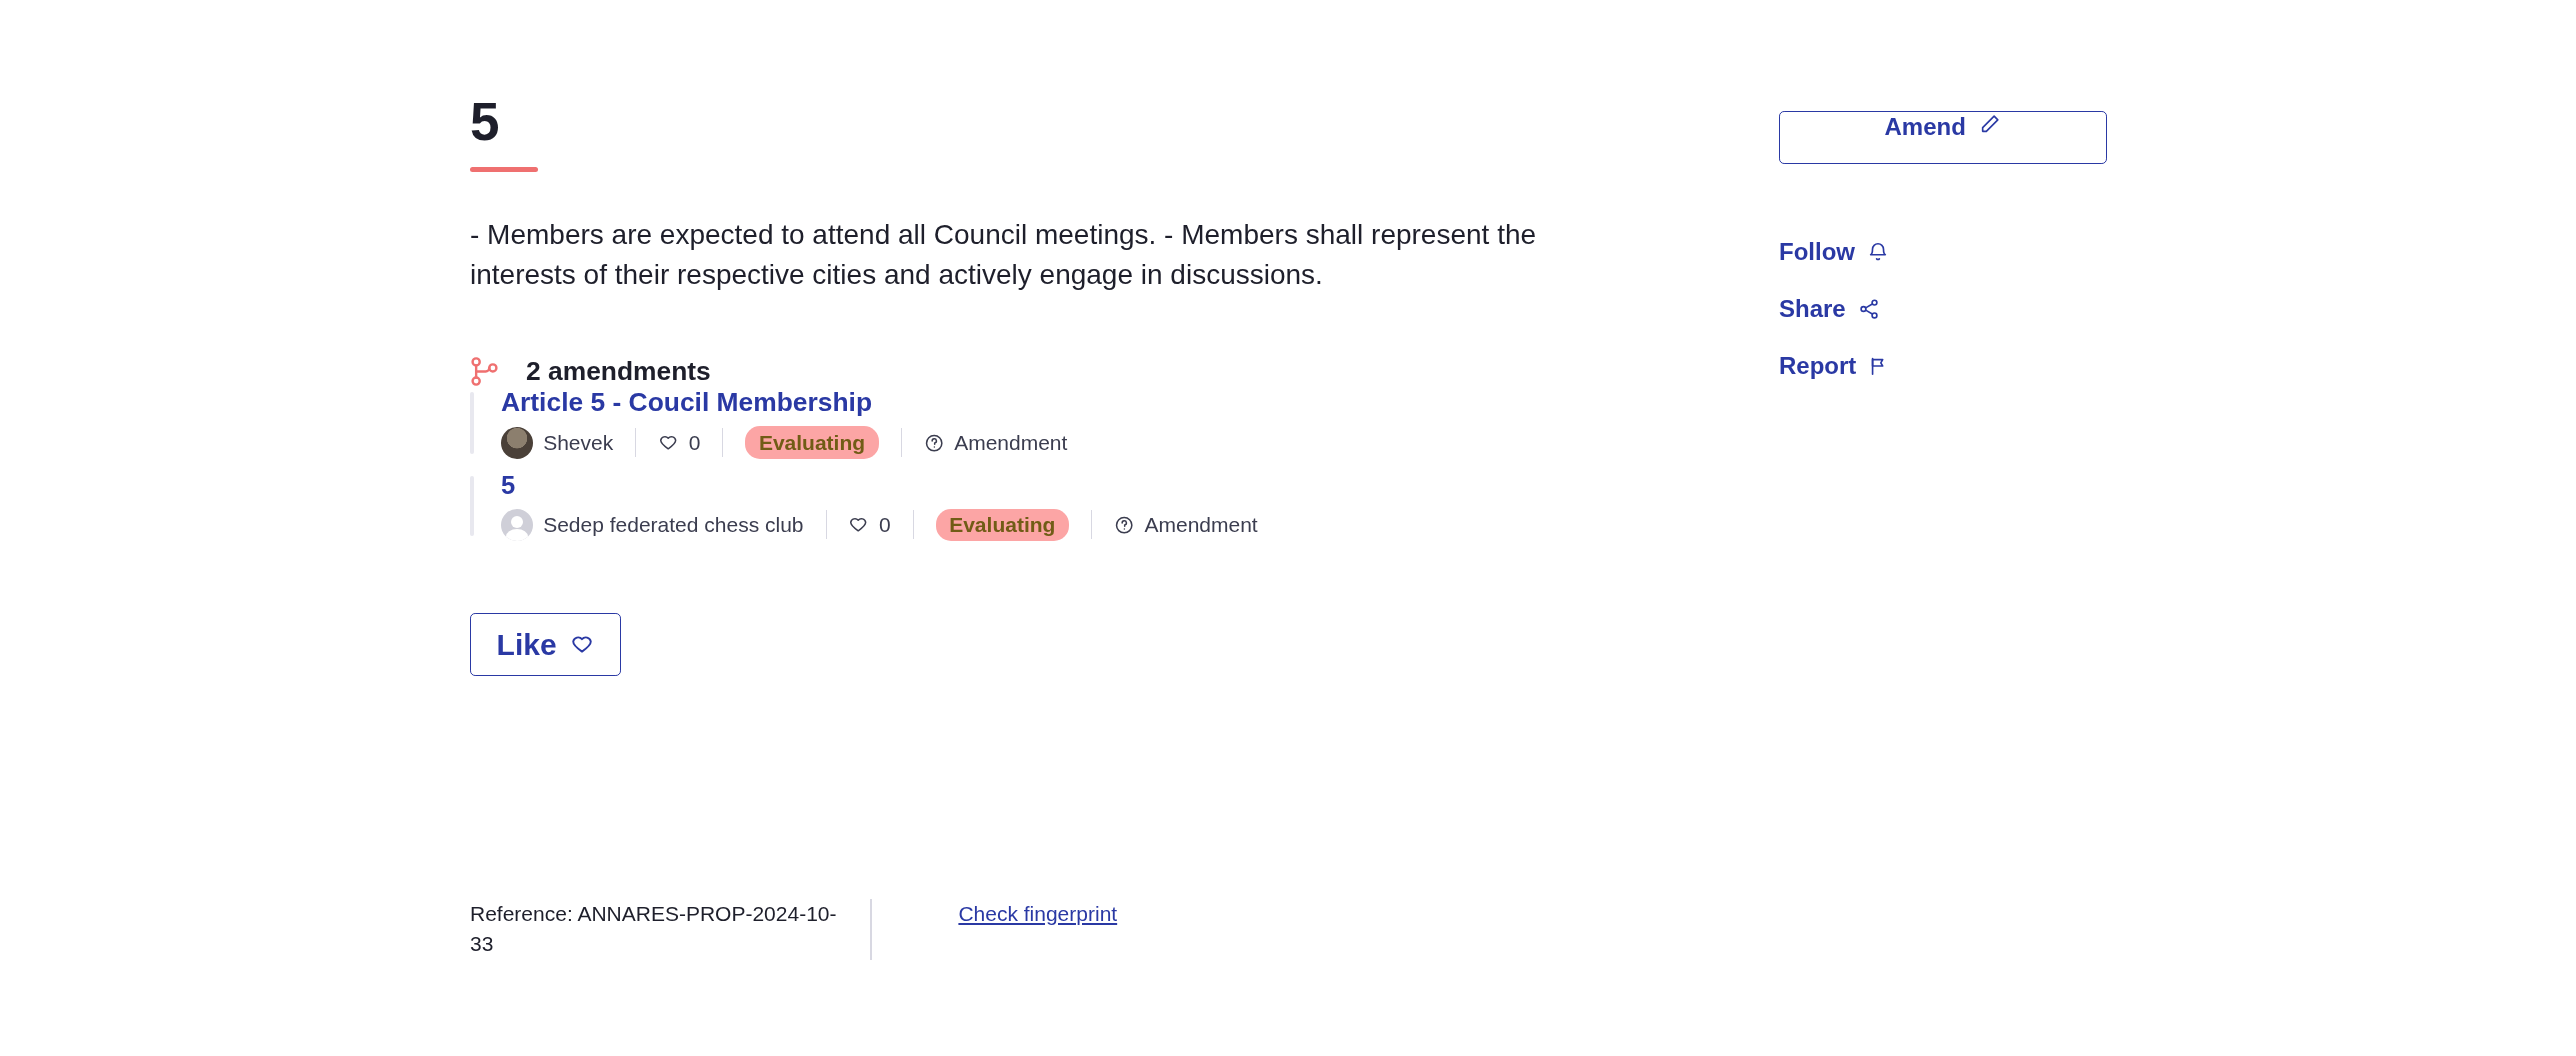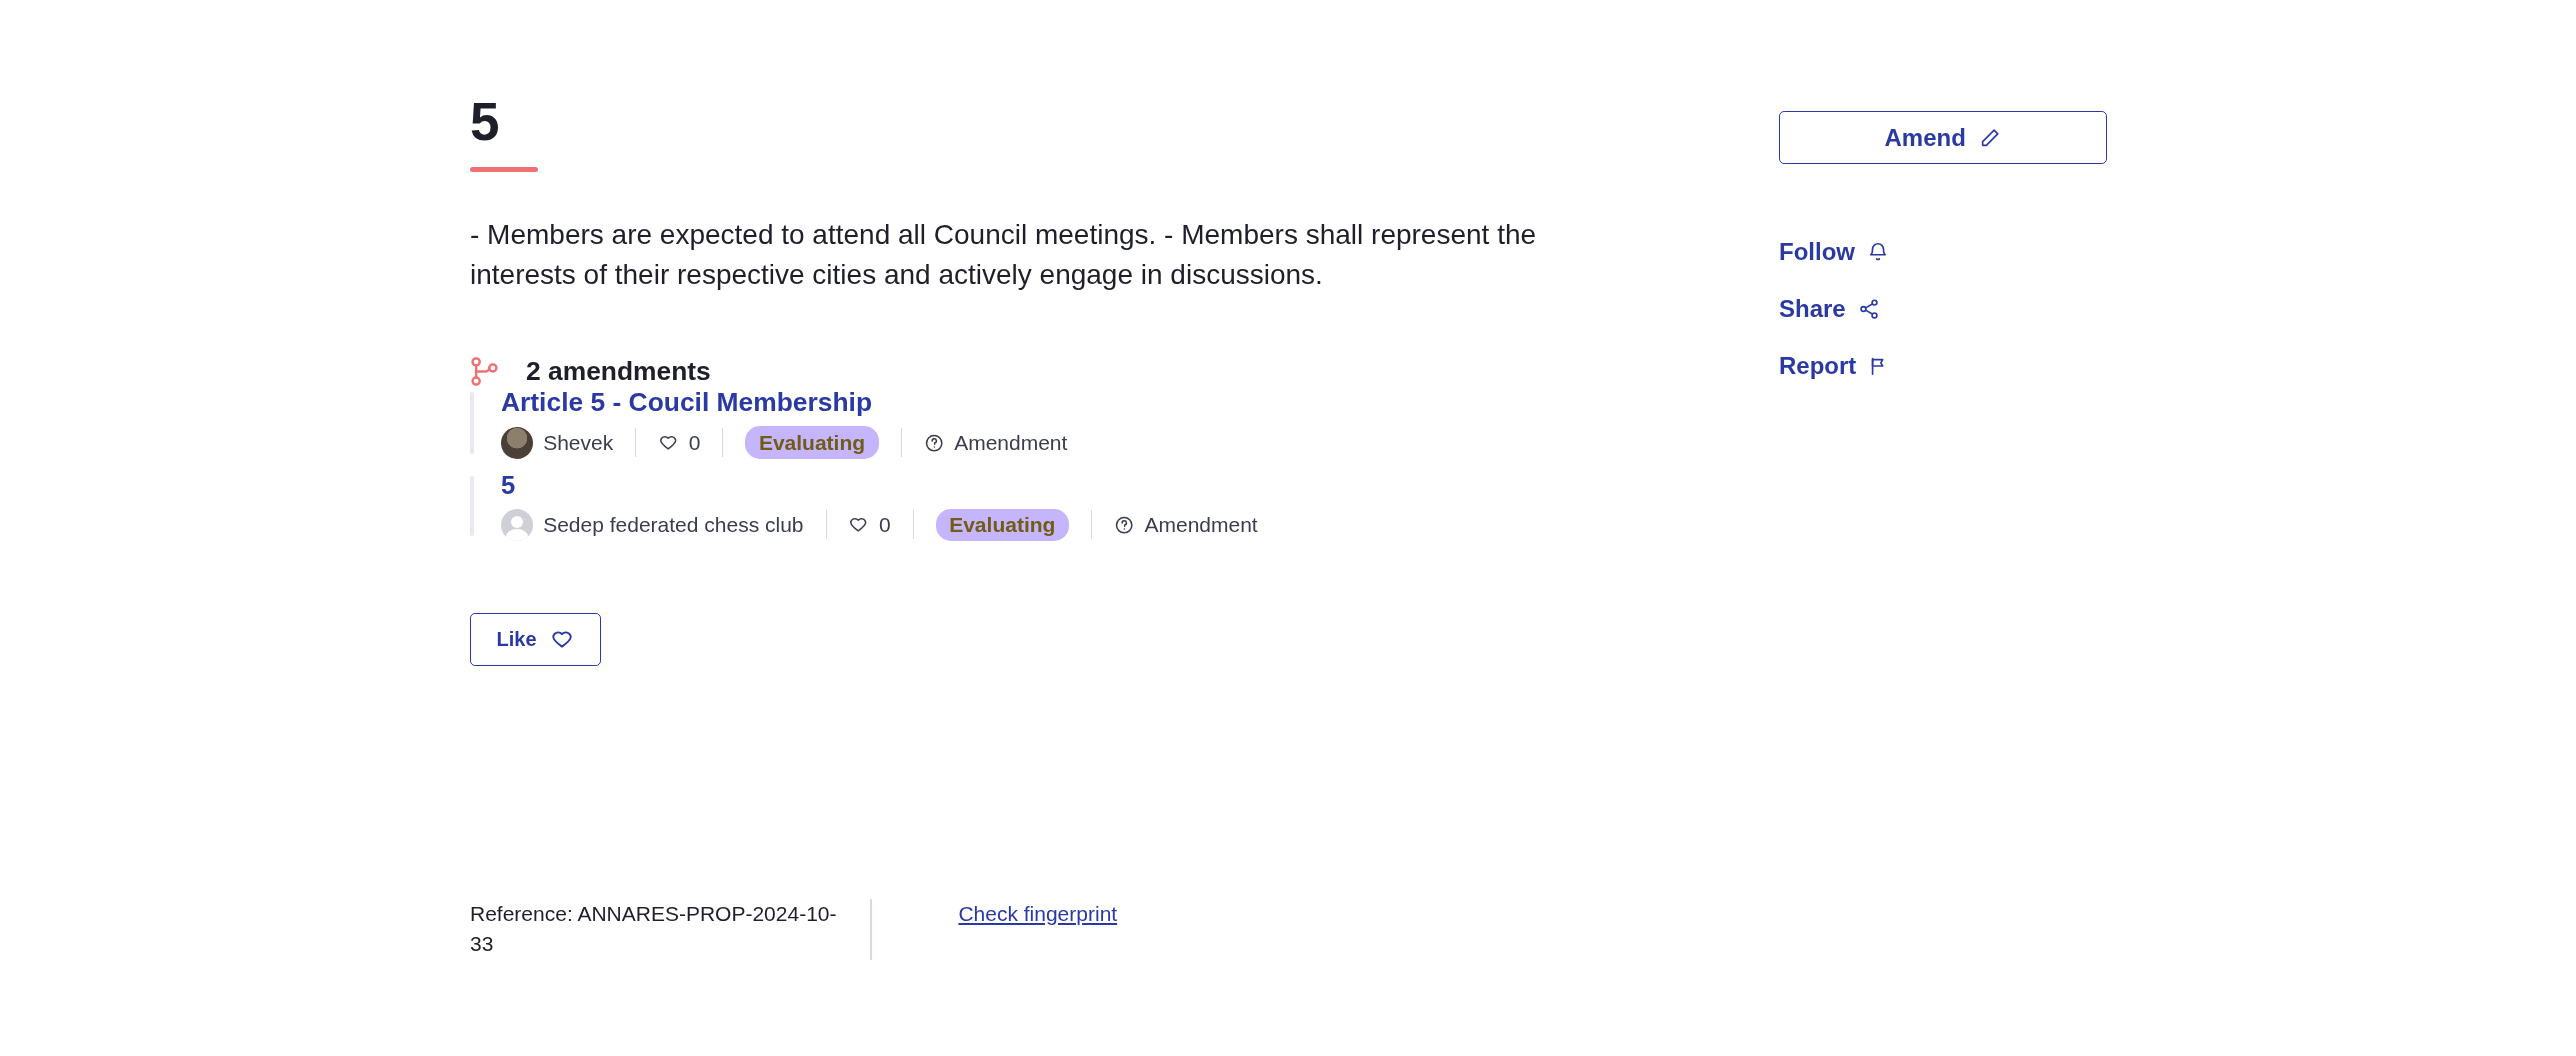--- a/index.html
+++ b/index.html
@@ -129,39 +129,39 @@
   .avatar.generic::before {
     content: "";
     position: absolute;
     left: 50%; bottom: -3.4px;
     width: 22px; height: 15.3px;
     border-radius: 50% 50% 0 0;
     background: #ffffff;
     transform: translateX(-50%);
   }
   .badge {
-    background: #c4b5fd;
+    background: #fca5a5;
     color: #715c16;
     font-weight: bold;
     font-size: 21px;
     padding: 4.3px 13.6px;
     border-radius: 15px;
     white-space: nowrap;
   }
 
   
   .like-button {
     margin-top: 60px;
     display: inline-flex;
     align-items: center;
     gap: 13.6px;
     border: 1.7px solid #2a39a4;
     color: #2a39a4;
     background: #ffffff;
-    font-size: 20px;
+    font-size: 30px;
     font-weight: bold;
     padding: 13.6px 25.6px;
     border-radius: 5.1px;
     cursor: pointer;
   }
 
   
   .footer {
     position: absolute;
     left: 470px;
@@ -201,21 +201,21 @@
   .amend-button {
     width: 328px;
     height: 53px;
     border: 1.7px solid #2a39a4;
     border-radius: 5.1px;
     background: #ffffff;
     color: #2a39a4;
     font-size: 24px;
     font-weight: bold;
     display: flex;
-    align-items: center;
+    align-items: flex-start;
     justify-content: center;
     gap: 13.6px;
     cursor: pointer;
   }
   .side-actions { margin-top: 74px; }
   .side-action {
     display: flex;
     align-items: center;
     gap: 12px;
     color: #2a39a4;

